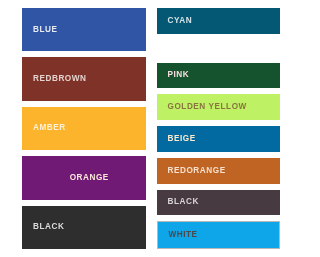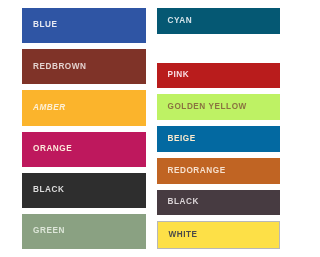--- a/index.html
+++ b/index.html
@@ -64,51 +64,48 @@
   <div class="palette-grid">
 
     <div class="palette-column">
       <div class="swatch" style="background: rgb(47, 85, 164);">
         <span class="swatch-label" style="color: rgb(232, 234, 242);">BLUE</span>
       </div>
       <div class="swatch" style="background: rgb(127, 51, 40);">
         <span class="swatch-label" style="color: rgb(228, 211, 207);">REDBROWN</span>
       </div>
       <div class="swatch" style="background: rgb(251, 180, 44);">
-        <span class="swatch-label" style="color: rgb(253, 240, 214); font-style: italic;">AMBER</span>
+        <span class="swatch-label" style="color: rgb(253, 240, 214);">AMBER</span>
       </div>
-      <div class="swatch" style="background: #be185d;">
+      <div class="swatch" style="background: #701a75; justify-content: center;">
         <span class="swatch-label" style="color: rgb(252, 234, 219);">ORANGE</span>
       </div>
       <div class="swatch" style="background: rgb(46, 46, 46);">
         <span class="swatch-label" style="color: rgb(220, 220, 220);">BLACK</span>
-      </div>
-      <div class="swatch" style="background: rgb(138, 161, 130);">
-        <span class="swatch-label" style="color: rgb(221, 230, 217);">GREEN</span>
       </div>
     </div>
 
     <div class="palette-column">
       <div class="swatch" style="background: rgb(5, 88, 115);">
         <span class="swatch-label" style="color: rgb(214, 228, 234);">CYAN</span>
       </div>
-      <div class="swatch" style="background: #b91c1c; margin-top: 23px;">
+      <div class="swatch" style="background: #14532d; margin-top: 23px;">
         <span class="swatch-label" style="color: rgb(249, 222, 227);">PINK</span>
       </div>
       <div class="swatch" style="background: #bef264;">
         <span class="swatch-label" style="color: rgb(138, 115, 64);">GOLDEN YELLOW</span>
       </div>
       <div class="swatch" style="background: #0369a1;">
         <span class="swatch-label" style="color: rgb(253, 235, 206);">BEIGE</span>
       </div>
       <div class="swatch" style="background: rgb(192, 100, 35);">
         <span class="swatch-label" style="color: rgb(246, 224, 206);">REDORANGE</span>
       </div>
       <div class="swatch" style="background: rgb(71, 59, 65);">
         <span class="swatch-label" style="color: rgb(218, 212, 215);">BLACK</span>
       </div>
-      <div class="swatch bordered" style="background: #fde047;">
+      <div class="swatch bordered" style="background: #0ea5e9;">
         <span class="swatch-label" style="color: rgb(74, 74, 74);">WHITE</span>
       </div>
     </div>
 
   </div>
 </div>
 
 </body></html>

